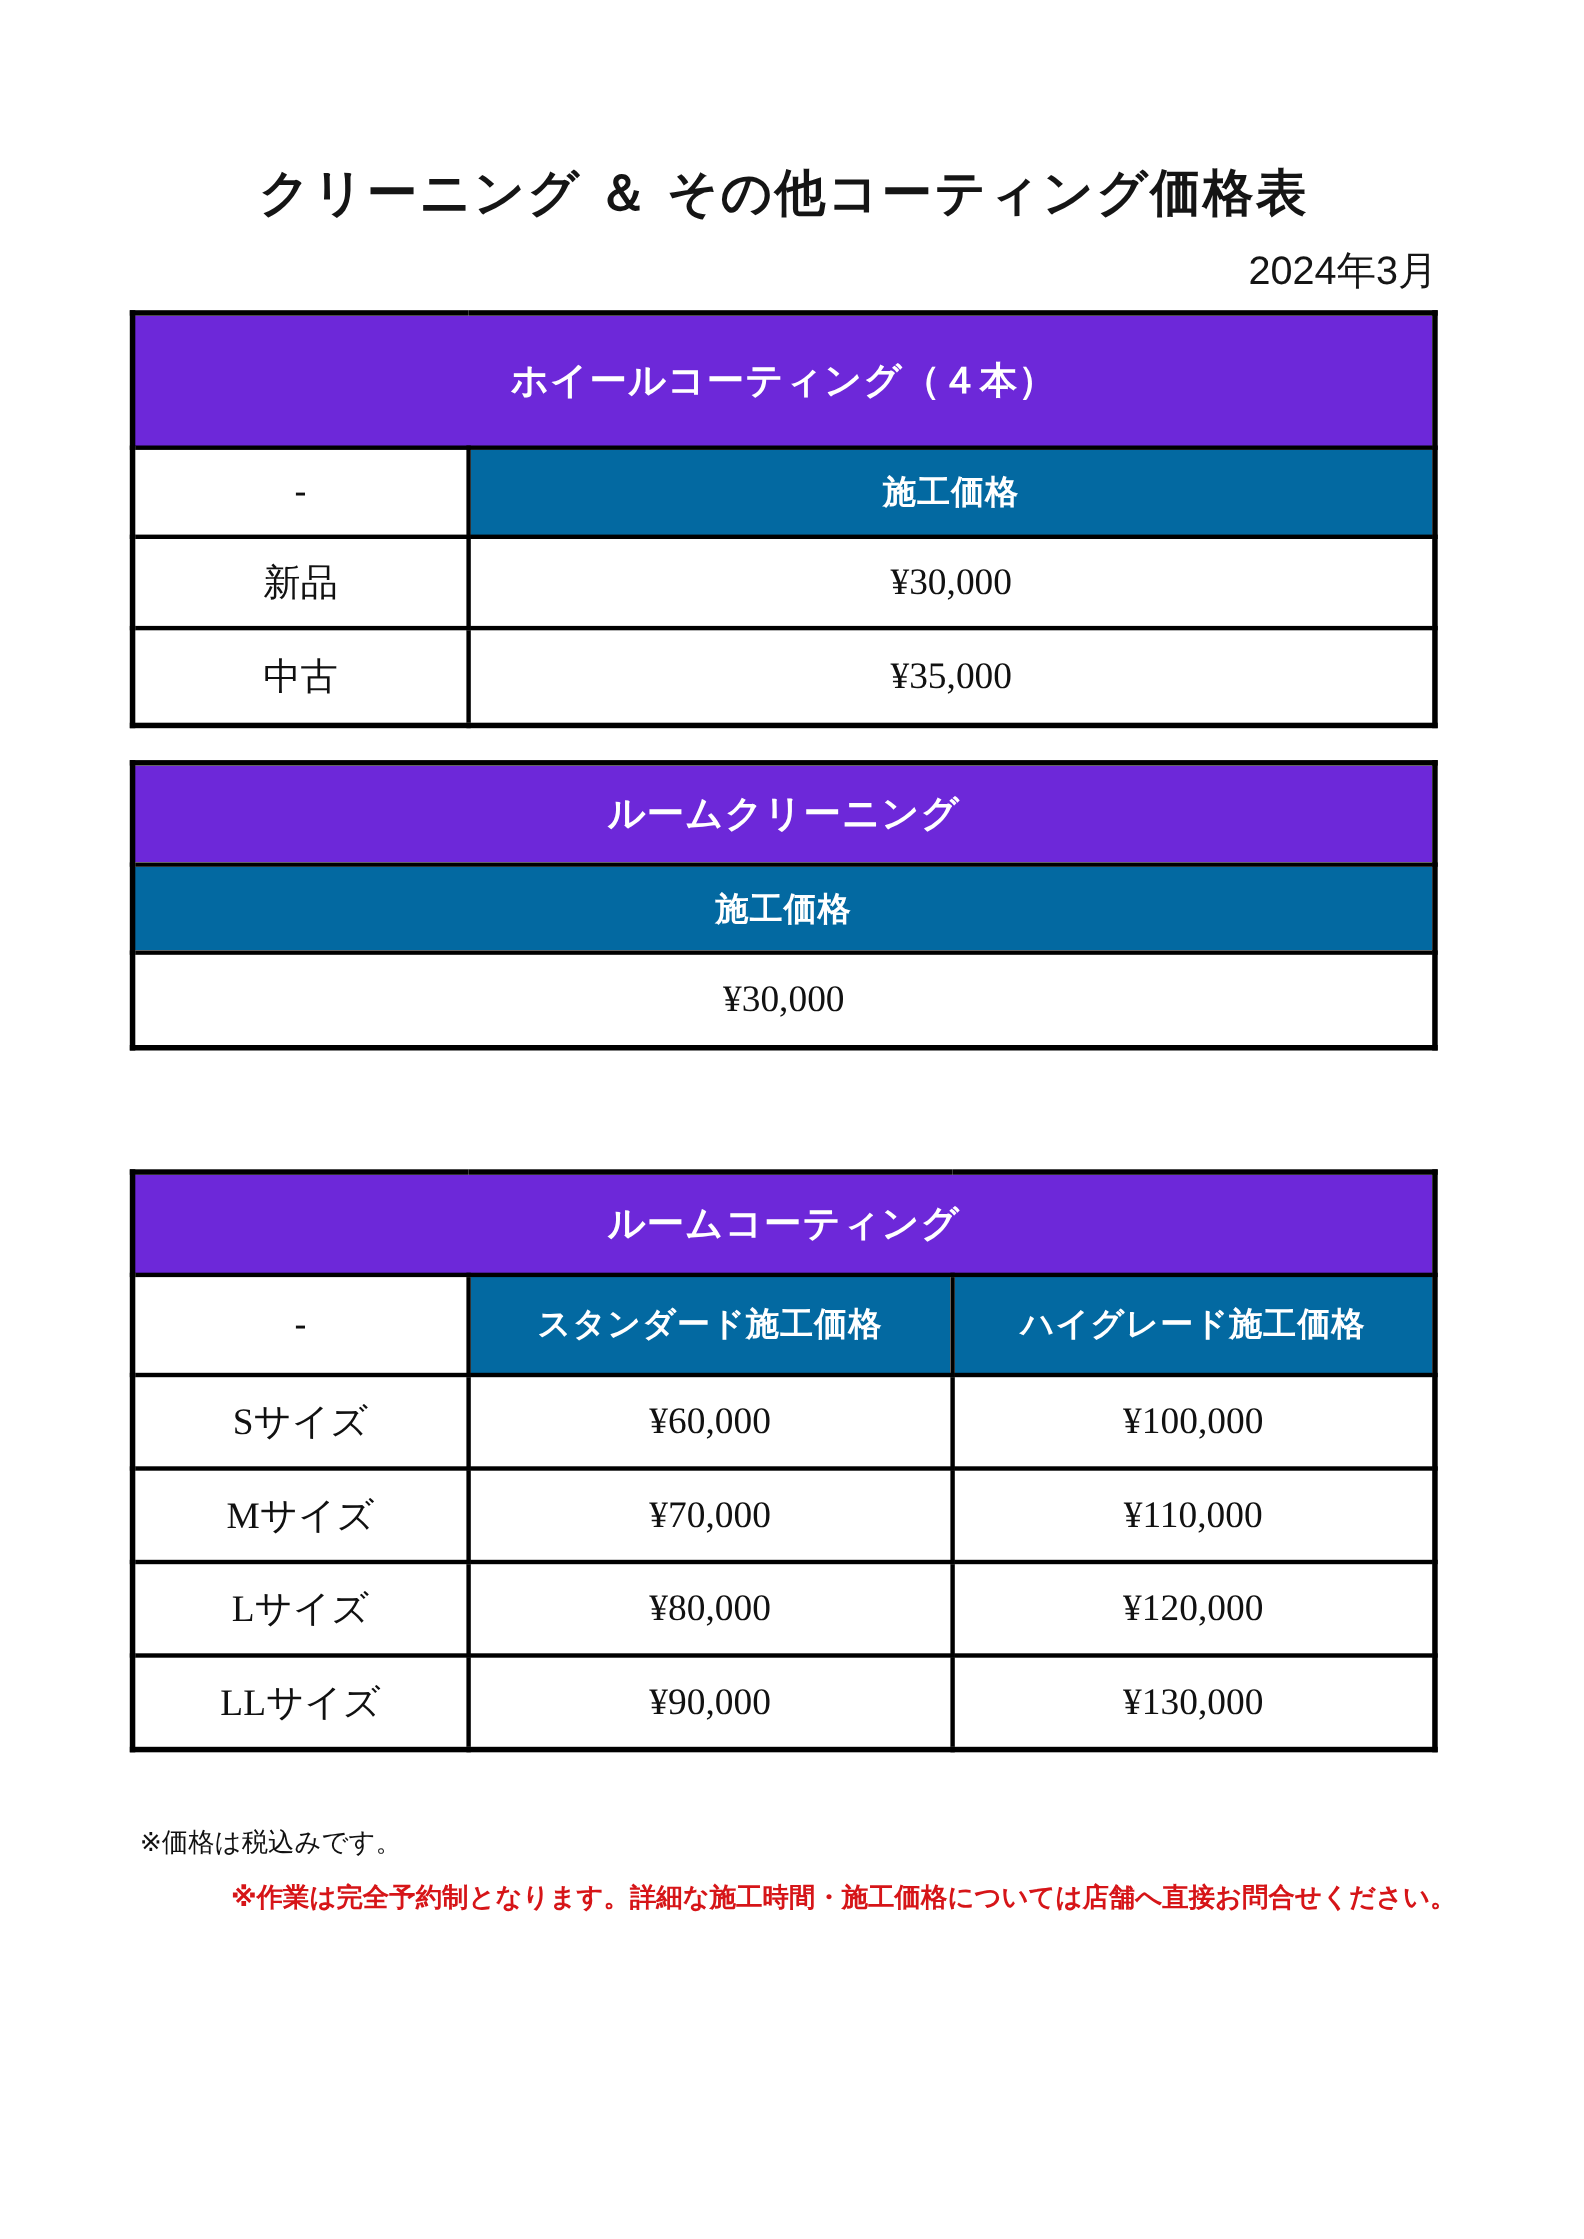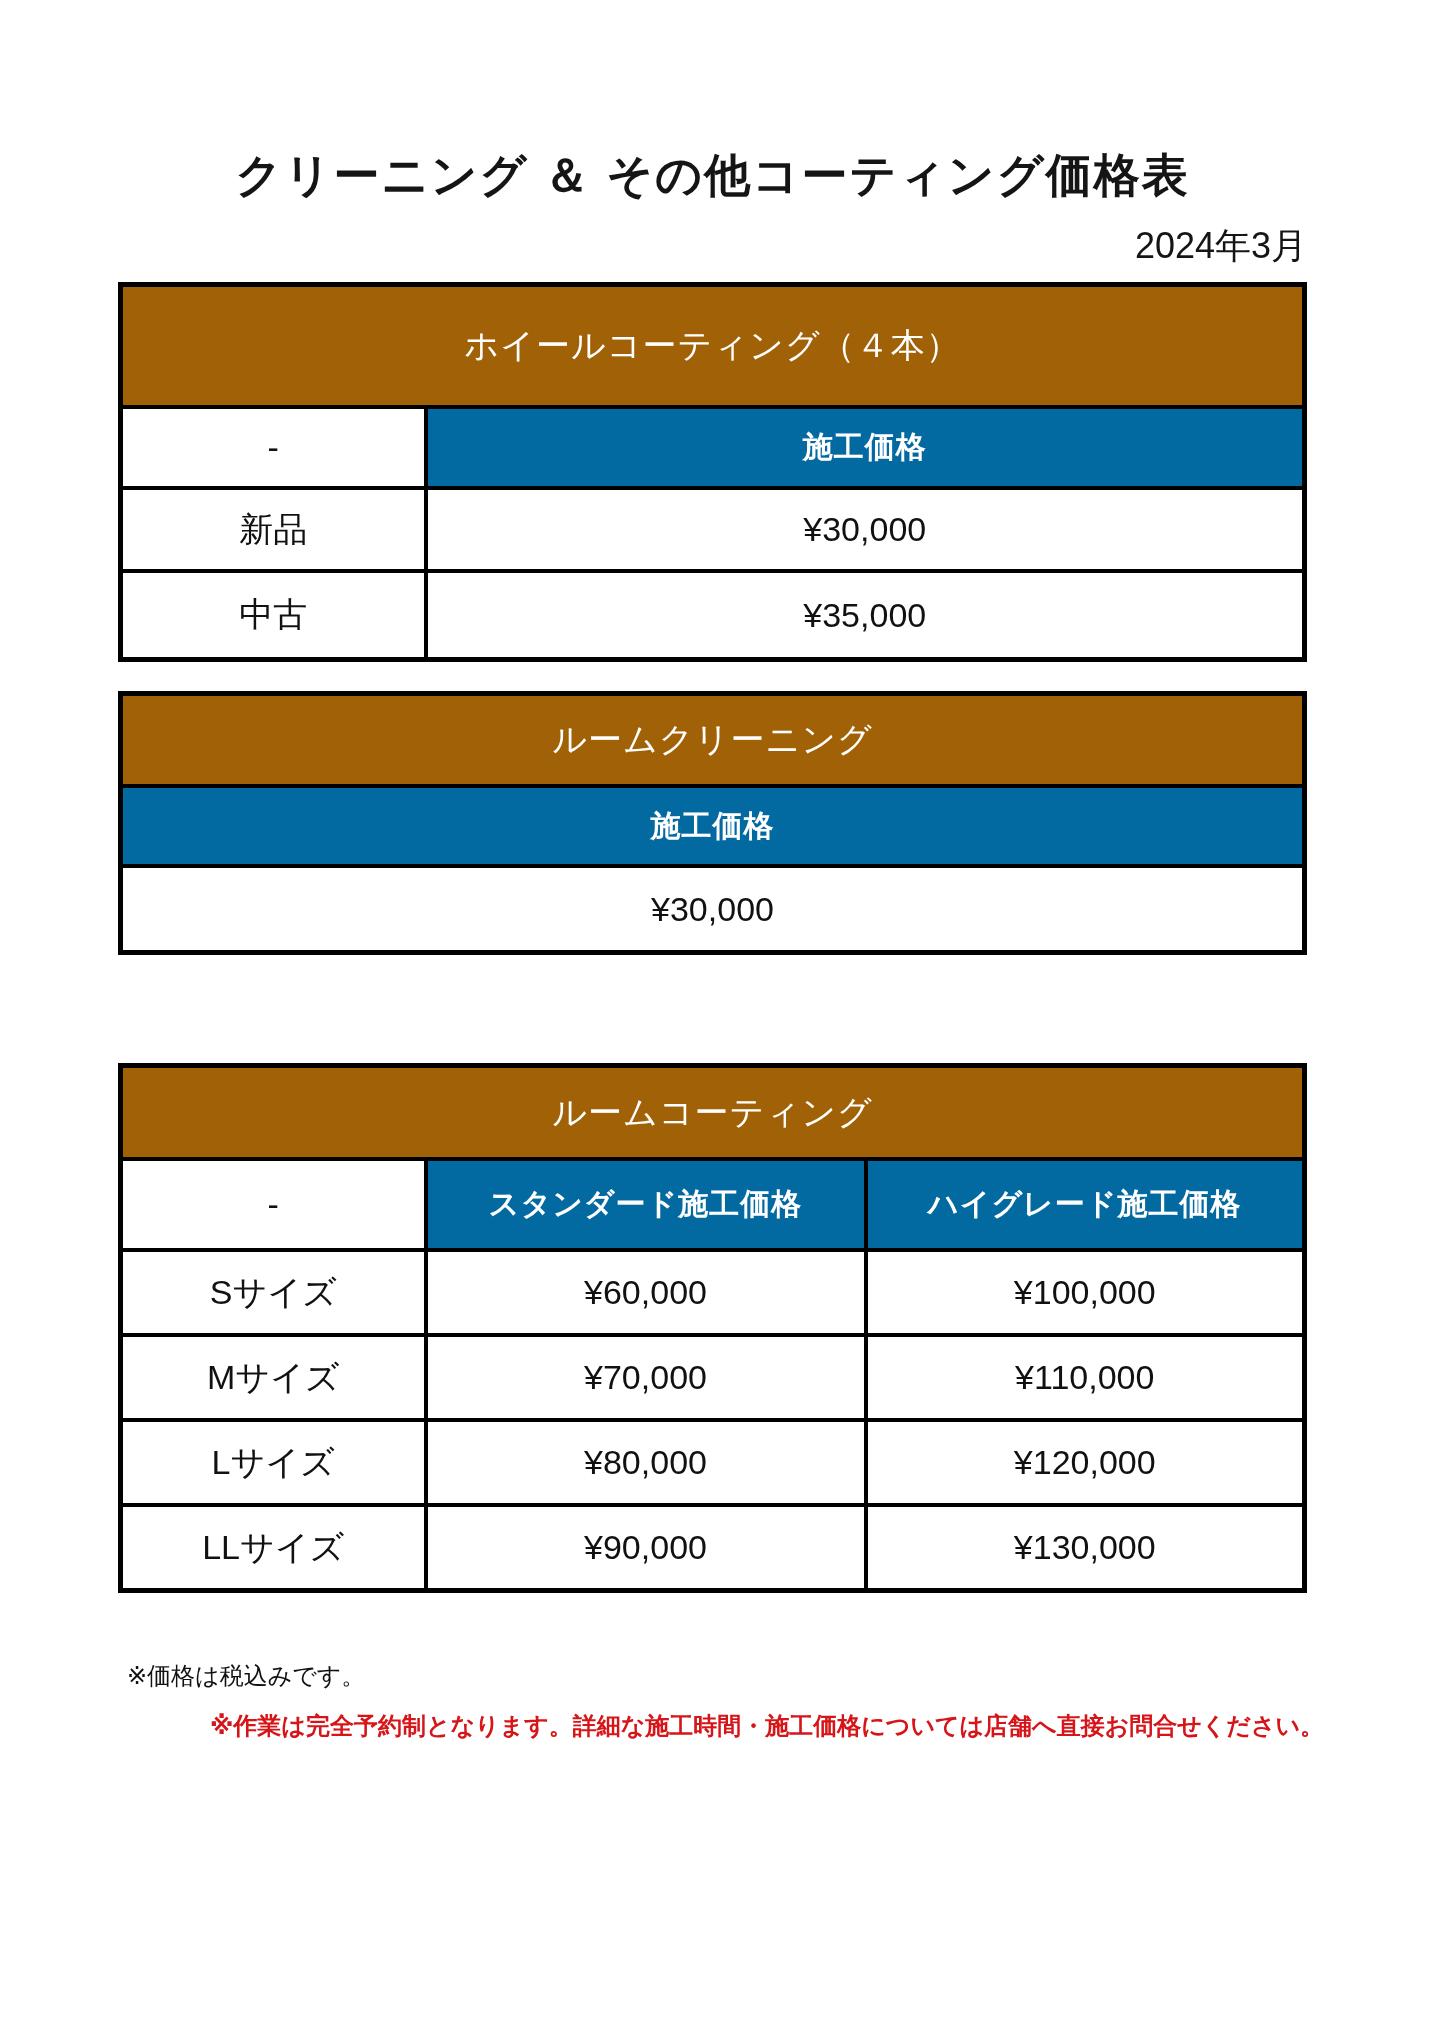--- a/index.html
+++ b/index.html
@@ -23,29 +23,29 @@
     position:absolute;left:118px;width:1189px;
     border-collapse:collapse;table-layout:fixed;
     border:5px solid #000000;
   }
   table.price th, table.price td{
     border:4px solid #000000;
     text-align:center;vertical-align:middle;
     padding:0;overflow:hidden;
   }
   th.band{
-    background:#a16207;color:#ffffff;
-    font-size:34px;font-weight:normal;letter-spacing:1px;
+    background:#6d28d9;color:#ffffff;
+    font-size:34px;font-weight:bold;letter-spacing:1px;
   }
   th.sub{
     background:#0369a1;color:#ffffff;
     font-size:30px;font-weight:bold;letter-spacing:1px;
   }
   td.cell{
-    background:#ffffff;color:#111111;font-size:34px;font-weight:400;
+    background:#ffffff;color:#111111;font-size:34px;font-weight:400;font-family:Liberation Serif, serif;
   }
   td.corner{
     background:#ffffff;color:#111111;font-size:34px;font-weight:400;
   }
 
   #tbl-wheel{top:282px;}
   #tbl-room-cleaning{top:691px;}
   #tbl-room-coating{top:1063px;}
 
   .note{

